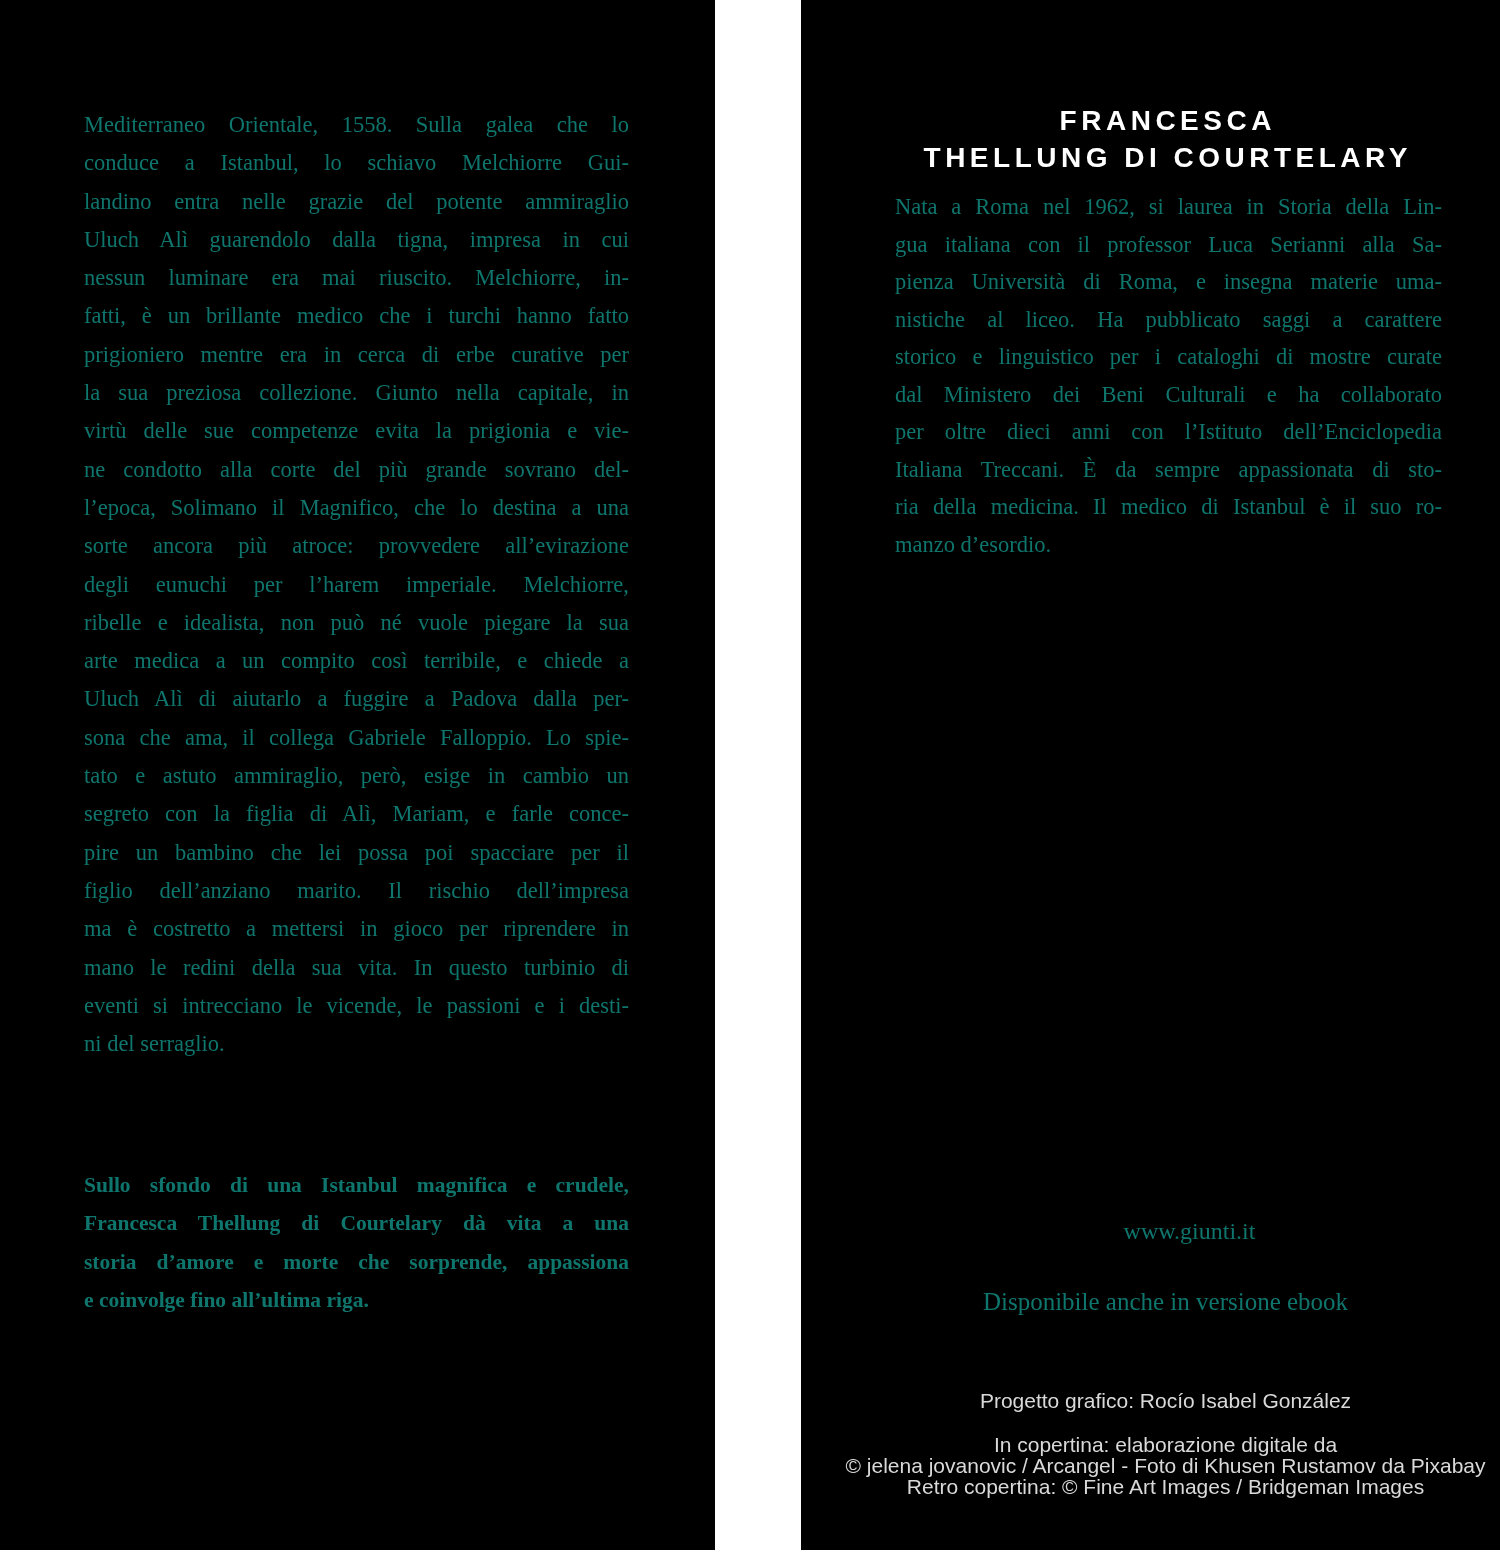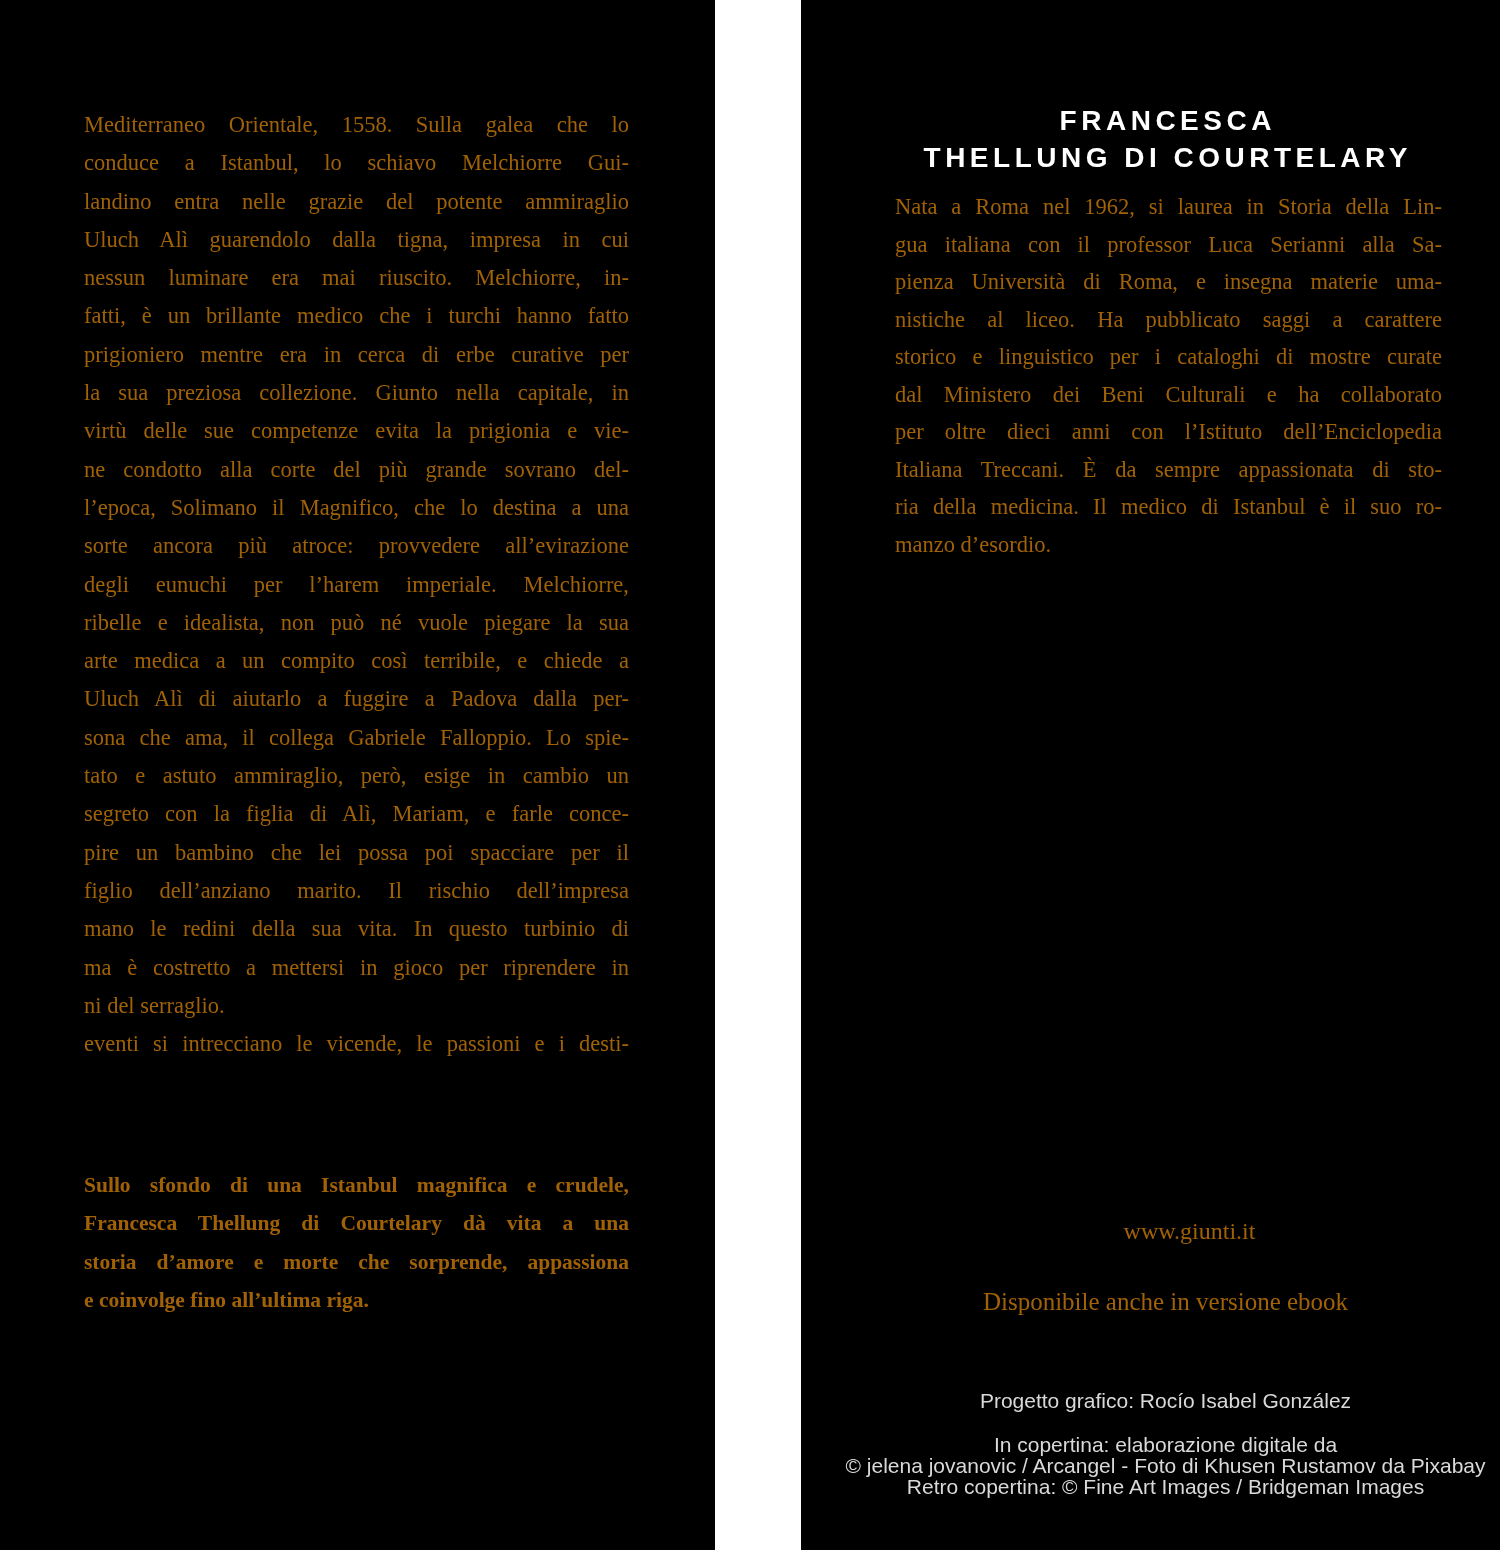--- a/index.html
+++ b/index.html
@@ -10,21 +10,21 @@
     font-family: "Liberation Serif", serif;
     overflow: hidden;
   }
   .panel {
     position: absolute; top: 0; height: 1550px;
     background: #000000;
   }
   .panel.left  { left: 0;    width: 715px; }
   .panel.right { left: 801px; width: 729px; }
 
-  .serif { color: #a16207; }
+  .serif { color: #0f766e; }
 
   .synopsis {
     position: absolute; left: 84px; top: 106px; width: 545px;
     font-size: 22.5px; line-height: 38.3px;
   }
   .highlight {
     position: absolute; left: 84px; top: 1166px; width: 545px;
     font-size: 21.5px; line-height: 38.3px; font-weight: bold;
   }
   .jl { text-align: justify; text-align-last: justify; }
@@ -83,24 +83,24 @@
         <div class="jl">sorte ancora più atroce: provvedere all’evirazione</div>
         <div class="jl">degli eunuchi per l’harem imperiale. Melchiorre,</div>
         <div class="jl">ribelle e idealista, non può né vuole piegare la sua</div>
         <div class="jl">arte medica a un compito così terribile, e chiede a</div>
         <div class="jl">Uluch Alì di aiutarlo a fuggire a Padova dalla per-</div>
         <div class="jl">sona che ama, il collega Gabriele Falloppio. Lo spie-</div>
         <div class="jl">tato e astuto ammiraglio, però, esige in cambio un</div>
         <div class="jl">segreto con la figlia di Alì, Mariam, e farle conce-</div>
         <div class="jl">pire un bambino che lei possa poi spacciare per il</div>
         <div class="jl">figlio dell’anziano marito. Il rischio dell’impresa</div>
+        <div class="jl">ma è costretto a mettersi in gioco per riprendere in</div>
         <div class="jl">mano le redini della sua vita. In questo turbinio di</div>
-        <div class="jl">ma è costretto a mettersi in gioco per riprendere in</div>
+        <div class="jl">eventi si intrecciano le vicende, le passioni e i desti-</div>
         <div class="jl plain">ni del serraglio.</div>
-        <div class="jl">eventi si intrecciano le vicende, le passioni e i desti-</div>
       </div>
     <div class="highlight serif">
         <div class="jl">Sullo sfondo di una Istanbul magnifica e crudele,</div>
         <div class="jl">Francesca Thellung di Courtelary dà vita a una</div>
         <div class="jl">storia d’amore e morte che sorprende, appassiona</div>
         <div class="jl plain">e coinvolge fino all’ultima riga.</div>
       </div>
   </section>
 
   <section class="panel right">

